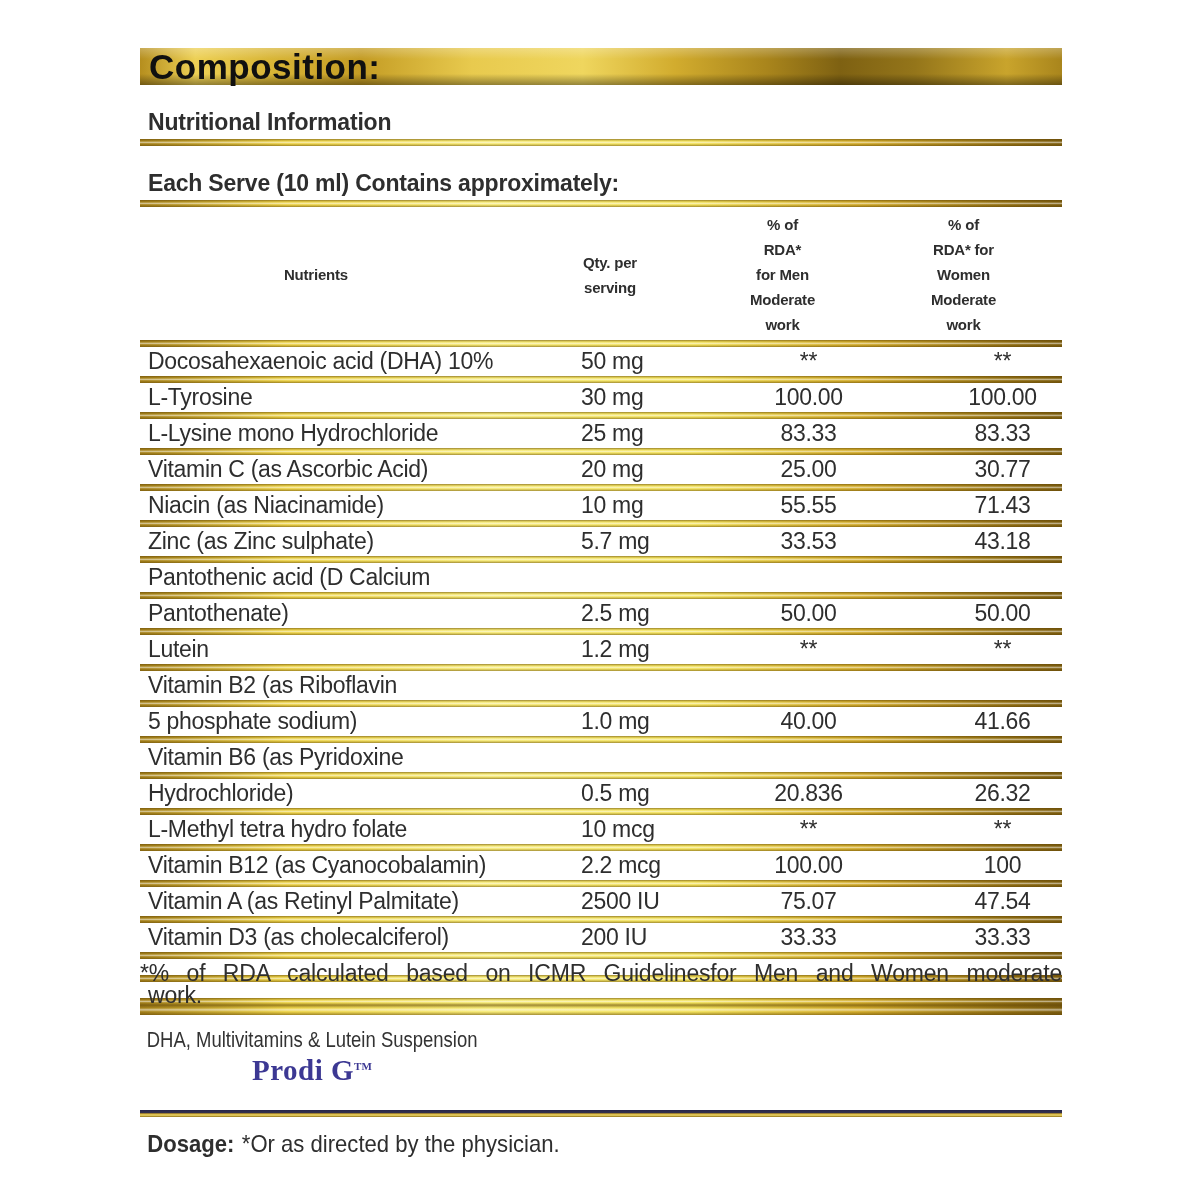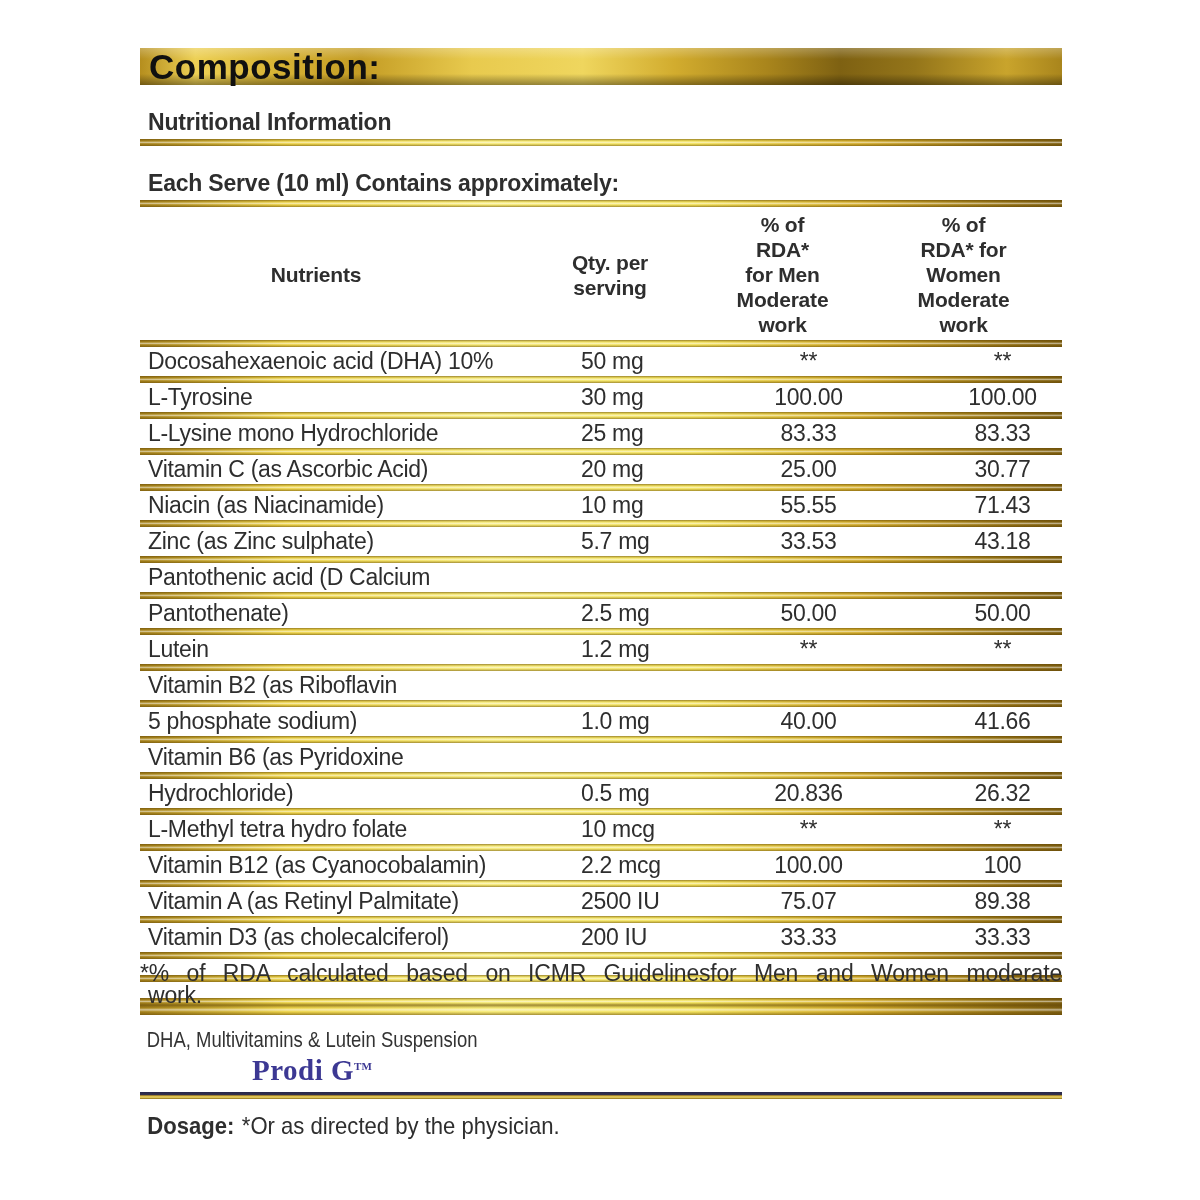--- a/index.html
+++ b/index.html
@@ -65,21 +65,21 @@
   
   .thead {
     display: grid;
     grid-template-columns: 420px 140px 165px 197px;
     align-items: center;
     padding: 5px 0 3px 0;
   }
   .th {
     text-align: center;
     font-weight: bold;
-    font-size: 21px;
+    font-size: 15px;
     line-height: 25px;
     letter-spacing: -0.2px;
   }
   .th-nutrients { padding-right: 68px; }
   .th-qty { padding-right: 40px; }
 
   
   .row {
     display: grid;
     grid-template-columns: 420px 140px 165px 197px;
@@ -116,21 +116,21 @@
     color: #333333;
     transform: scaleX(0.84);
     transform-origin: left center;
     white-space: nowrap;
     padding-left: 8px;
     line-height: 26px;
   }
   .brand-name-row {
     padding-left: 112px;
     line-height: 34px;
-    margin-bottom: 0;
+    margin-bottom: 18px;
   }
   .brand-name {
     font-family: "Liberation Serif", serif;
     font-weight: bold;
     font-size: 29px;
     color: #3c3893;
     letter-spacing: 0.5px;
   }
   .brand-tm {
     font-family: "Liberation Serif", serif;
@@ -342,21 +342,21 @@
       <div class="cell women">100</div>
     </div>
     <div class="divider"></div>
   </div>
 
   <div>
     <div class="row">
       <div class="cell name">Vitamin A (as Retinyl Palmitate)</div>
       <div class="cell qty">2500 IU</div>
       <div class="cell men">75.07</div>
-      <div class="cell women">89.38</div>
+      <div class="cell women">47.54</div>
     </div>
     <div class="divider"></div>
   </div>
 
   <div>
     <div class="row">
       <div class="cell name">Vitamin D3 (as cholecalciferol)</div>
       <div class="cell qty">200 IU</div>
       <div class="cell men">33.33</div>
       <div class="cell women">33.33</div>

